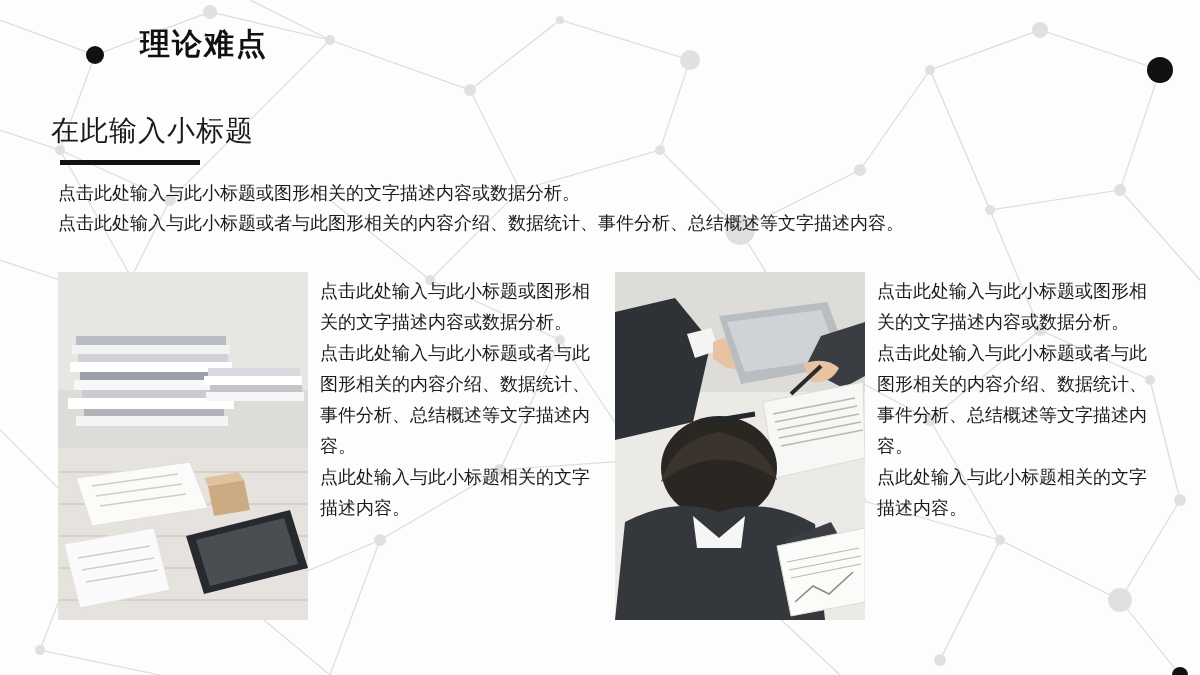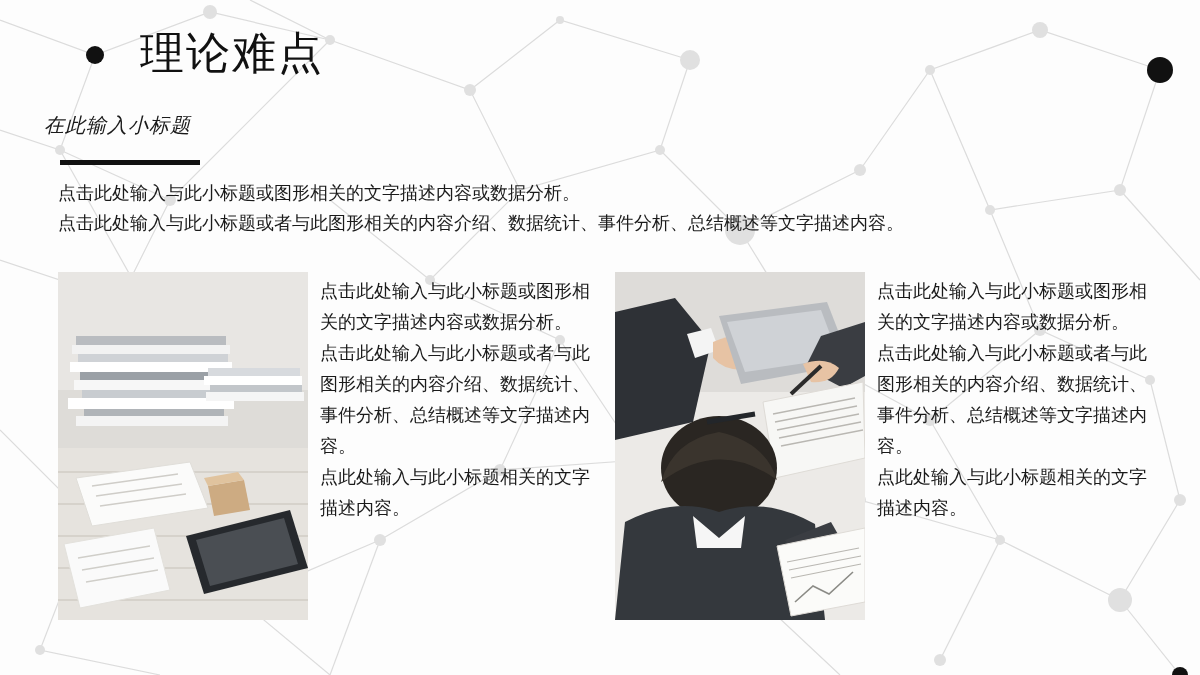--- a/index.html
+++ b/index.html
@@ -32,36 +32,35 @@
   .content {
     position: relative;
     z-index: 2;
   }
 
   
   .slide-title {
     position: absolute;
     left: 140px;
     top: 24px;
-    font-size: 44px;
-    font-weight: 400;
+    font-size: 30px;
+    font-weight: 700;
     color: #111111;
     letter-spacing: 2px;
   }
 
   
   .subtitle {
     position: absolute;
-    left: 44px;
+    left: 51px;
     top: 112px;
-    font-size: 20px;
+    font-size: 28px;
     font-weight: 400;
     color: #1a1a1a;
     letter-spacing: 1px;
-    font-style: italic;
   }
   .subtitle-rule {
     position: absolute;
     left: 60px;
     top: 160px;
     width: 140px;
     height: 5px;
     background: #111111;
   }
 

